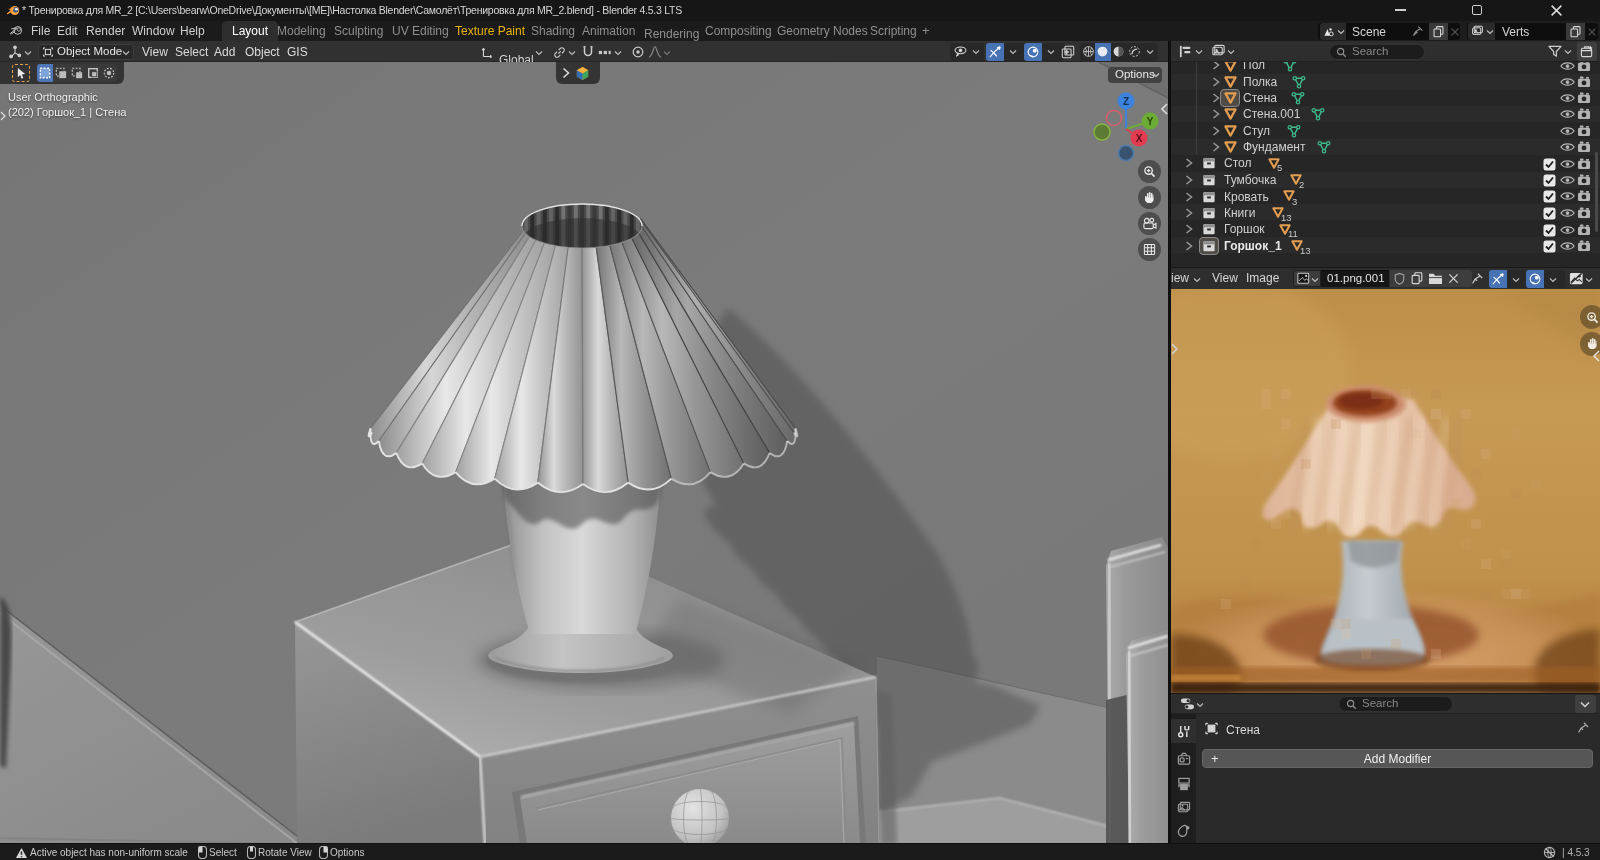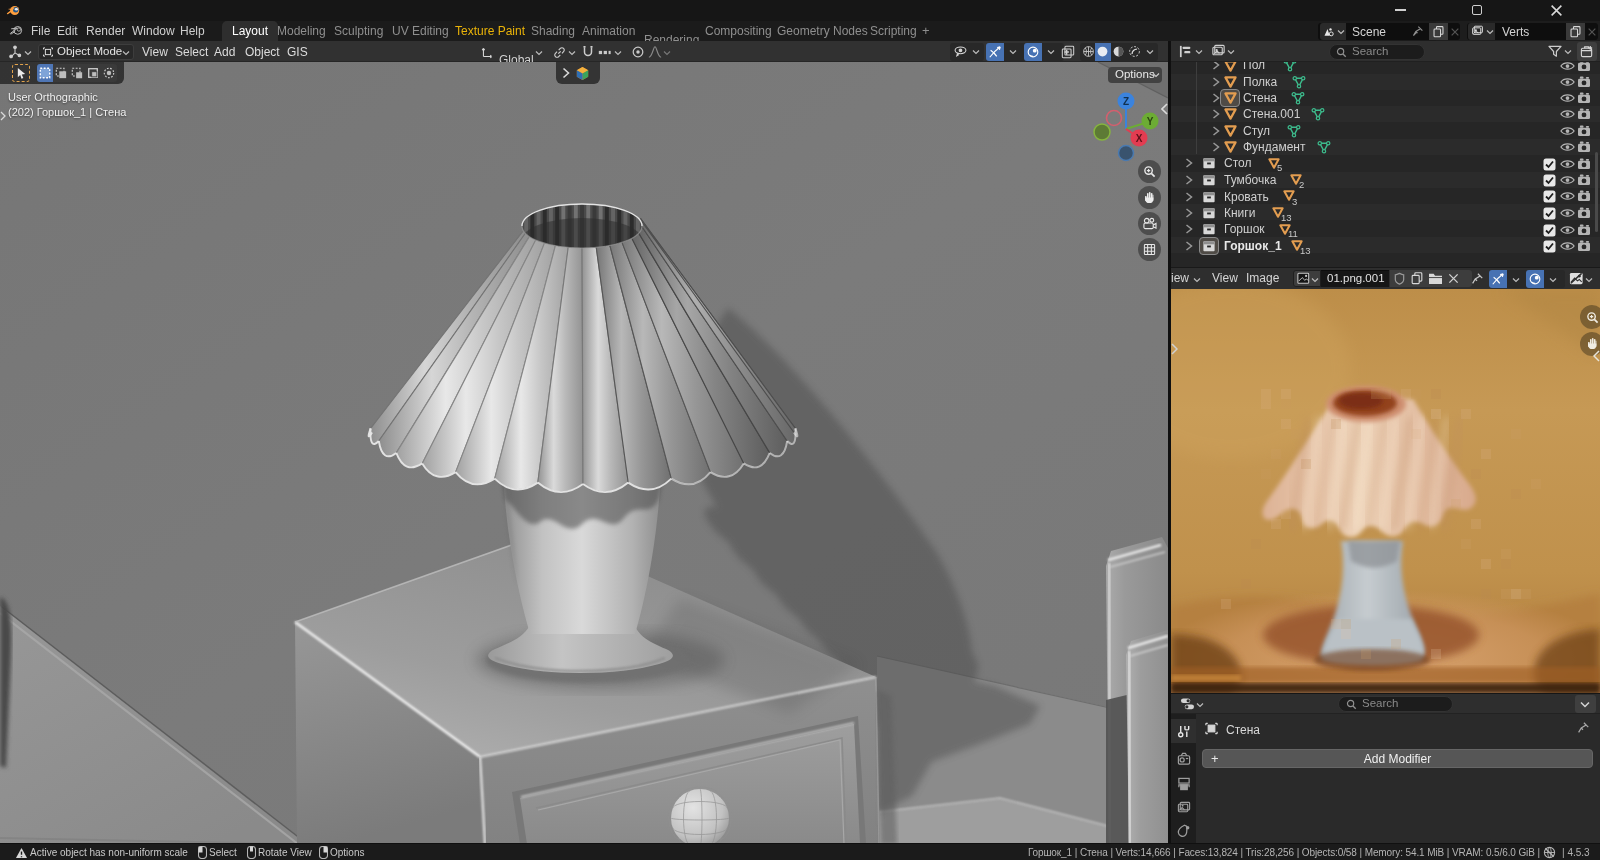--- a/index.html
+++ b/index.html
@@ -18,20 +18,21 @@
 <div class="abs" style="left:0;top:0;width:1600px;height:21px;background:#161616;">
   <svg class="abs" style="left:6px;top:3px" width="15" height="15" viewBox="0 0 24 24">
     <g>
      <path d="M9.5 10.5 L2 16 C0.5 17 2 18.5 3.5 17.5 L9.5 13.5 Z" fill="#ff9f3e"></path>
      <circle cx="14" cy="12" r="7.2" fill="#ff9f3e"></circle>
      <circle cx="15.5" cy="10.8" r="4.4" fill="#265787"></circle>
      <ellipse cx="16.6" cy="9.9" rx="2.6" ry="2" fill="#eef2f5"></ellipse>
      <path d="M3 9.5 L14 8 L10 12 Z" fill="#ff9f3e"></path>
     </g>
   </svg>
+  <div class="abs" style="left:22px;top:4px;color:#d6d6d6;font-size:10.5px;letter-spacing:-0.25px;white-space:nowrap">* Тренировка для MR_2 [C:\Users\bearw\OneDrive\Документы\[ME]\Настолка Blender\Самолёт\Тренировка для MR_2.blend] - Blender 4.5.3 LTS</div>
   <div class="abs" style="left:1395px;top:9px;width:11px;height:2px;background:#cfcfcf"></div>
   <div class="abs" style="left:1472px;top:5px;width:10px;height:10px;border:1.5px solid #cfcfcf;border-radius:2px"></div>
   <svg class="abs" style="left:1550px;top:4px" width="13" height="13" viewBox="0 0 12 12">
         <path d="M1.5 1.5 L10.5 10.5 M10.5 1.5 L1.5 10.5" stroke="#dadada" stroke-width="1.4"></path>
       </svg>
 </div>
 
 <div class="abs" style="left:0;top:21px;width:1436px;height:20px;background:#1b1b1b;">
   <svg class="abs" style="left:9px;top:3px" width="15" height="14" viewBox="0 0 24 22">
     <g fill="none" stroke="#bdbdbd" stroke-width="1.6">
@@ -47,21 +48,21 @@
   <div class="menuitem abs" style="left:132px;top:3px">Window</div>
   <div class="menuitem abs" style="left:180px;top:3px">Help</div>
 
   <div class="abs" style="left:222px;top:0;height:20px;background:#2e2e2e;border-radius:5px 5px 0 0;padding:3px 10px 0 10px;color:#ffffff;font-size:12px">Layout</div>
   <div class="menuitem abs" style="left:277px;top:3px;color:#8f8f8f">Modeling</div>
   <div class="menuitem abs" style="left:334px;top:3px;color:#8f8f8f">Sculpting</div>
   <div class="menuitem abs" style="left:392px;top:3px;color:#8f8f8f">UV Editing</div>
   <div class="menuitem abs" style="left:455px;top:3px;color:#eab308">Texture Paint</div>
   <div class="menuitem abs" style="left:531px;top:3px;color:#8f8f8f">Shading</div>
   <div class="menuitem abs" style="left:582px;top:3px;color:#8f8f8f">Animation</div>
-  <div class="menuitem abs" style="left:644px;top:12px;color:#8f8f8f">Rendering</div>
+  <div class="menuitem abs" style="left:644px;top:6px;color:#8f8f8f">Rendering</div>
   <div class="menuitem abs" style="left:705px;top:3px;color:#8f8f8f">Compositing</div>
   <div class="menuitem abs" style="left:777px;top:3px;color:#8f8f8f">Geometry Nodes</div>
   <div class="menuitem abs" style="left:870px;top:3px;color:#8f8f8f">Scripting</div>
   <div class="menuitem abs" style="left:922px;top:2px;color:#8f8f8f;font-size:13px">+</div>
 
   <div class="abs" style="left:1318px;top:2px;width:142px;height:17px;background:#0e0e0e;border-radius:3px;"></div>
   <div class="abs" style="left:1320px;top:2px;width:26px;height:17px;background:#2a2a2a;border-radius:3px 0 0 3px;"></div>
   <svg class="abs" style="left:1323px;top:5px" width="12" height="12" viewBox="0 0 16 16">
         <path d="M2 13 L6 4 L9 13 Z" fill="#e8e8e8"></path>
         <circle cx="11" cy="10.5" r="2.6" fill="none" stroke="#e8e8e8" stroke-width="1.3"></circle>
@@ -1327,21 +1328,20 @@
   <svg class="abs" style="left:247px;top:2px" width="9" height="13" viewBox="0 0 9 13">
         <rect x="0.5" y="0.5" width="8" height="12" rx="3" fill="none" stroke="#b5b5b5" stroke-width="1.1"></rect>
         <rect x="3" y="0.5" width="3" height="5" fill="#d5d5d5"></rect>
       </svg>
   <div class="abs" style="left:258px;top:3px;color:#c9c9c9;font-size:10px">Rotate View</div>
   <svg class="abs" style="left:319px;top:2px" width="9" height="13" viewBox="0 0 9 13">
         <rect x="0.5" y="0.5" width="8" height="12" rx="3" fill="none" stroke="#b5b5b5" stroke-width="1.1"></rect>
         <rect x="4.5" y="0.5" width="4" height="6" fill="#d5d5d5"></rect>
       </svg>
   <div class="abs" style="left:330px;top:3px;color:#c9c9c9;font-size:10px">Options</div>
-  <div class="abs" style="right:60px;top:3px;color:#b4b4b4;font-size:10px;letter-spacing:-0.1px">Горшок_1 | Стена | Verts:14,666 | Faces:13,824 | Tris:28,256 | Objects:0/58 | Memory: 54.1 MiB | VRAM: 0.5/6.0 GiB |</div>
   <svg class="abs" style="left:1543px;top:2px" width="13" height="13" viewBox="0 0 14 14">
         <circle cx="7" cy="7" r="5.5" fill="none" stroke="#b4b4b4" stroke-width="1.2"></circle>
         <path d="M1.5 7 L12.5 7 M7 1.5 C4.5 4 4.5 10 7 12.5 M7 1.5 C9.5 4 9.5 10 7 12.5" stroke="#b4b4b4" stroke-width="1" fill="none"></path>
         <path d="M2.5 2.5 L11.5 11.5" stroke="#b4b4b4" stroke-width="1.4"></path>
       </svg>
   <div class="abs" style="left:1562px;top:3px;color:#b4b4b4;font-size:10px">| 4.5.3</div>
 </div>
 
 <div class="abs" style="left:1168px;top:41px;width:3px;height:802px;background:#101010"></div>
 </div>

